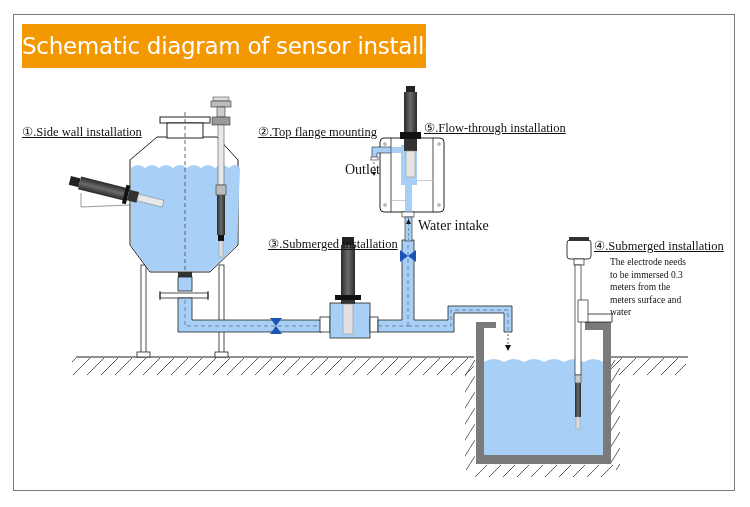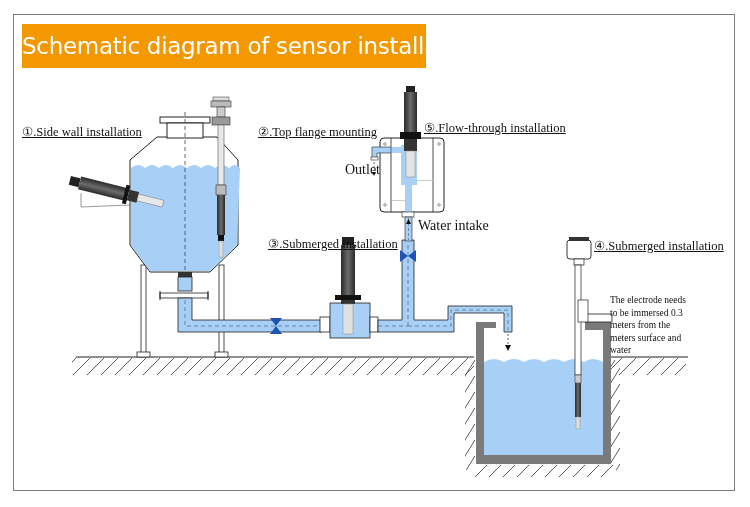--- a/index.html
+++ b/index.html
@@ -197,19 +197,19 @@
 
 <div class="lbl lbl-main" style="left:22px; top:124px;">①.Side wall installation</div>
 <div class="lbl lbl-main" style="left:258px; top:124px;">②.Top flange mounting</div>
 <div class="lbl lbl-main" style="left:268px; top:236px;">③.Submerged installation</div>
 <div class="lbl lbl-main" style="left:594px; top:238px;">④.Submerged installation</div>
 <div class="lbl lbl-main" style="left:424px; top:120px;">⑤.Flow-through installation</div>
 
 <div class="lbl lbl-small" style="left:345px; top:162px;">Outlet</div>
 <div class="lbl lbl-small" style="left:418px; top:218px;">Water intake</div>
 
-<div class="note" style="left:610px; top:256px;margin-top:38px;">
+<div class="note" style="left:610px; top:256px;">
   <div>The electrode needs</div>
   <div>to be immersed 0.3</div>
   <div>meters from the</div>
   <div>meters surface and</div>
   <div>water</div>
 </div>
 
 </body></html>

